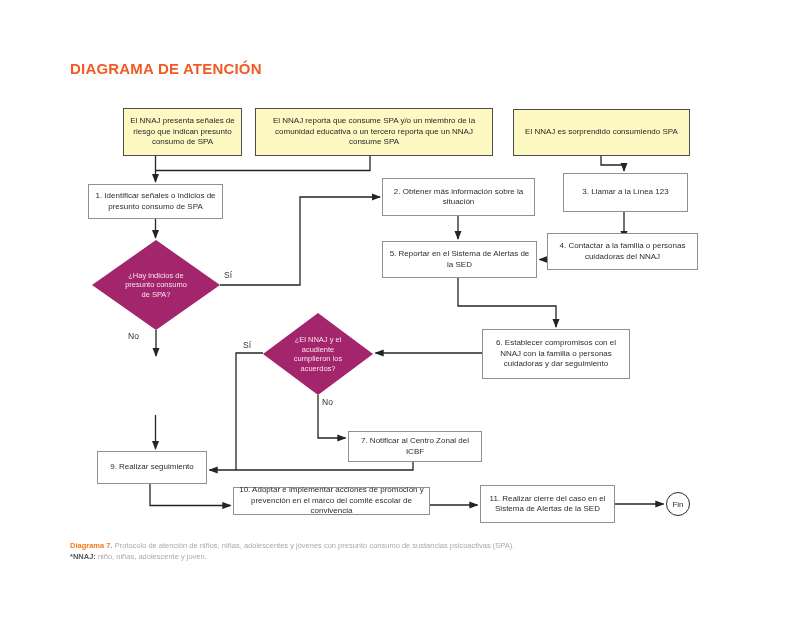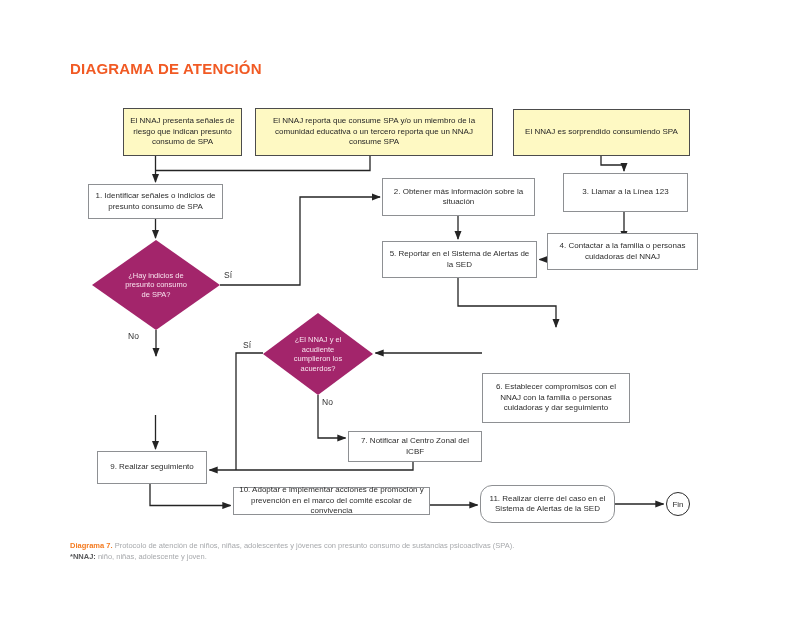--- a/index.html
+++ b/index.html
@@ -63,25 +63,25 @@
 
   <div class="node start" style="left:123px;top:108px;width:119px;height:48px;">El NNAJ presenta señales de riesgo que indican presunto consumo de SPA</div>
   <div class="node start" style="left:255px;top:108px;width:238px;height:48px;">El NNAJ reporta que consume SPA y/o un miembro de la comunidad educativa o un tercero reporta que un NNAJ consume SPA</div>
   <div class="node start" style="left:513px;top:109px;width:177px;height:47px;">El NNAJ es sorprendido consumiendo SPA</div>
 
   <div class="node process" style="left:88px;top:184px;width:135px;height:35px;">1. Identificar señales o indicios de presunto consumo de SPA</div>
   <div class="node process" style="left:382px;top:178px;width:153px;height:38px;">2. Obtener más información sobre la situación</div>
   <div class="node process" style="left:563px;top:173px;width:125px;height:39px;">3. Llamar a la Línea 123</div>
   <div class="node process" style="left:382px;top:241px;width:155px;height:37px;">5. Reportar en el Sistema de Alertas de la SED</div>
   <div class="node process" style="left:547px;top:233px;width:151px;height:37px;">4. Contactar a la familia o personas cuidadoras del NNAJ</div>
-  <div class="node process" style="left:482px;top:329px;width:148px;height:50px;margin-top:44px;">6. Establecer compromisos con el NNAJ con la familia o personas cuidadoras y dar seguimiento</div>
+  <div class="node process" style="left:482px;top:329px;width:148px;height:50px;">6. Establecer compromisos con el NNAJ con la familia o personas cuidadoras y dar seguimiento</div>
   <div class="node process" style="left:348px;top:431px;width:134px;height:31px;">7. Notificar al Centro Zonal del ICBF</div>
   <div class="node process" style="left:97px;top:451px;width:110px;height:33px;">9. Realizar seguimiento</div>
   <div class="node process" style="left:233px;top:487px;width:197px;height:28px;">10. Adoptar e implementar acciones de promoción y prevención en el marco del comité escolar de convivencia</div>
-  <div class="node process" style="left:480px;top:485px;width:135px;height:38px;border-radius:12px;">11. Realizar cierre del caso en el Sistema de Alertas de la SED</div>
+  <div class="node process" style="left:480px;top:485px;width:135px;height:38px;">11. Realizar cierre del caso en el Sistema de Alertas de la SED</div>
 
   <div class="diamond" style="left:92px;top:240px;width:128px;height:90px;">
     <svg width="128" height="90" viewBox="0 0 128 90">
       <polygon points="64,0 128,45 64,90 0,45" fill="#A3256B"></polygon>
     </svg>
     <div class="dtext">
         <span class="w60">¿Hay indicios de presunto consumo de SPA?</span>
       </div>
   </div>
 

